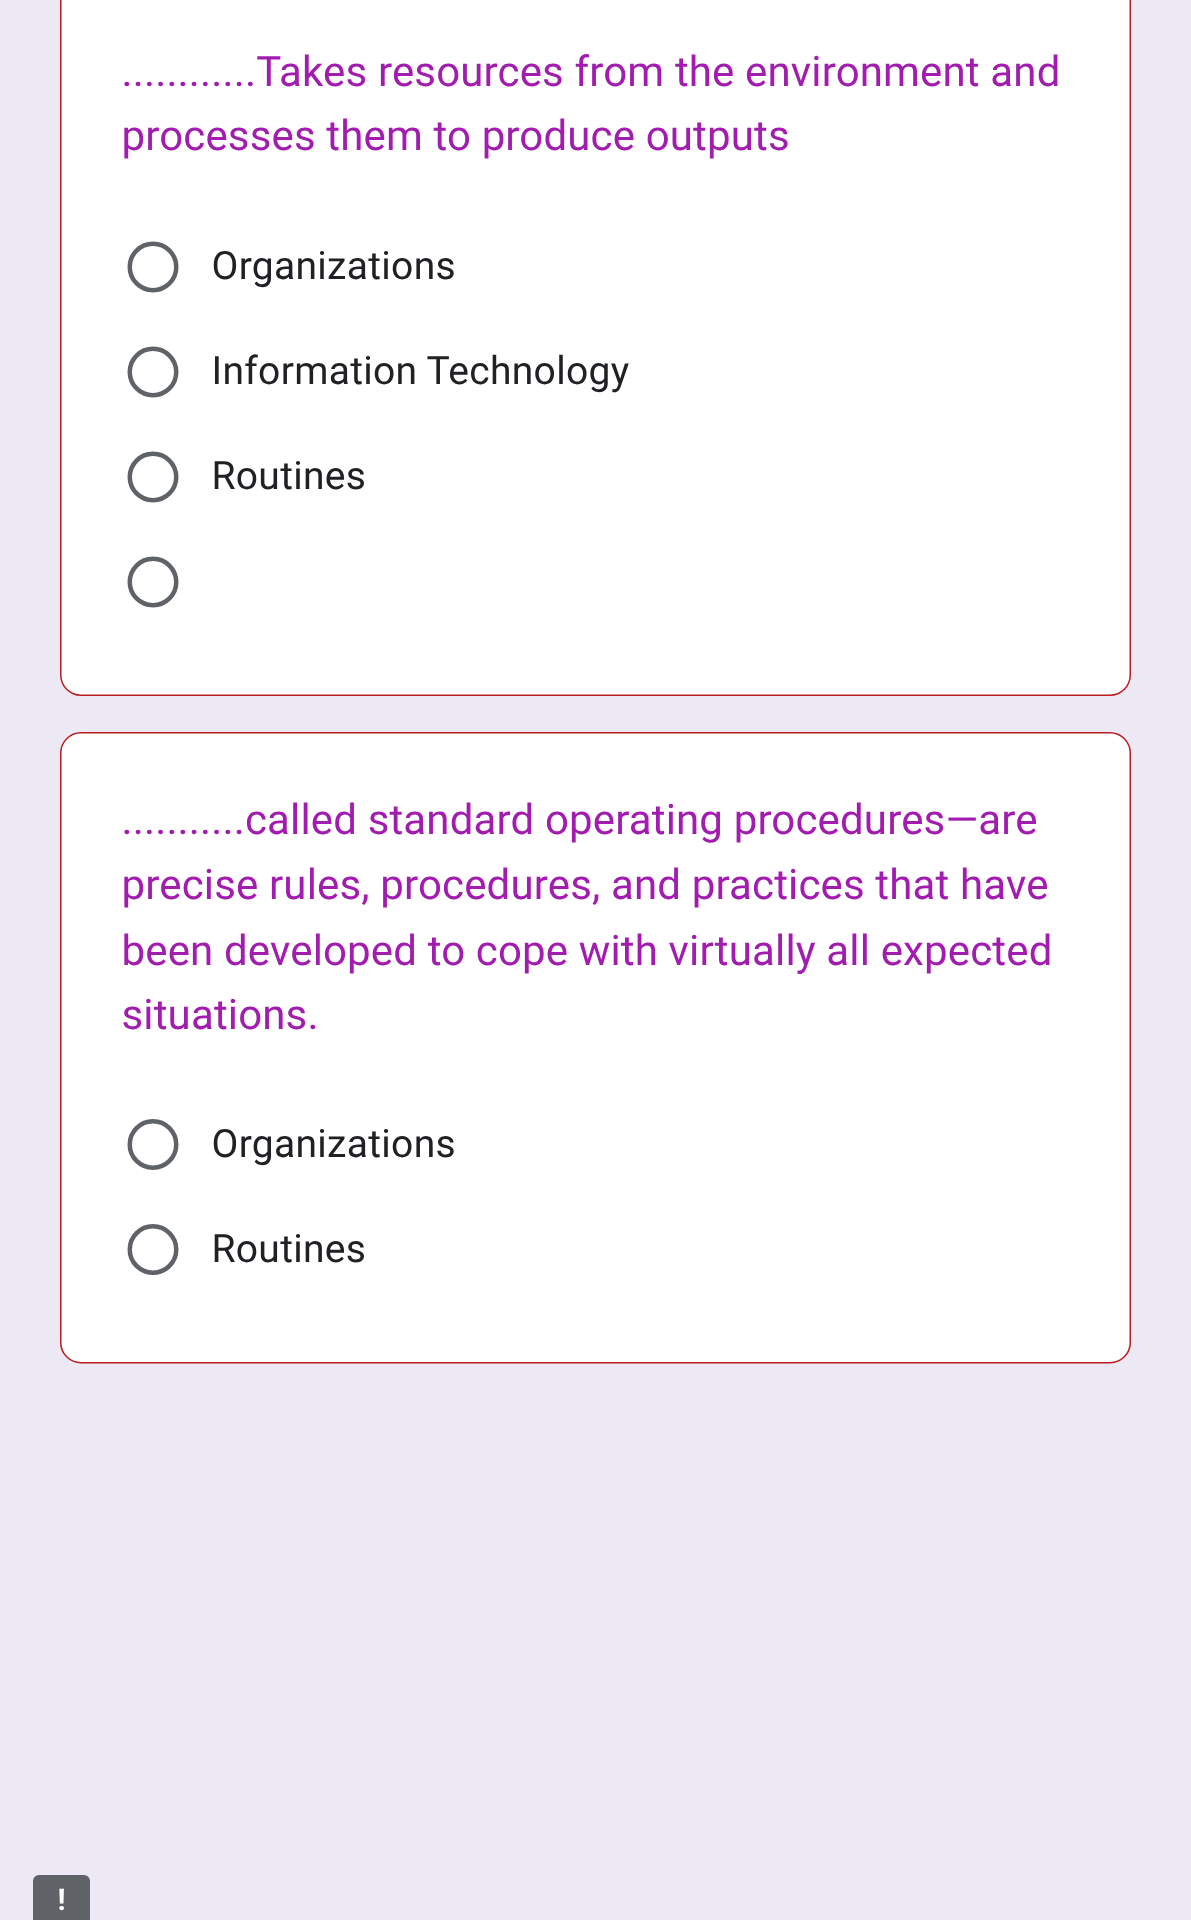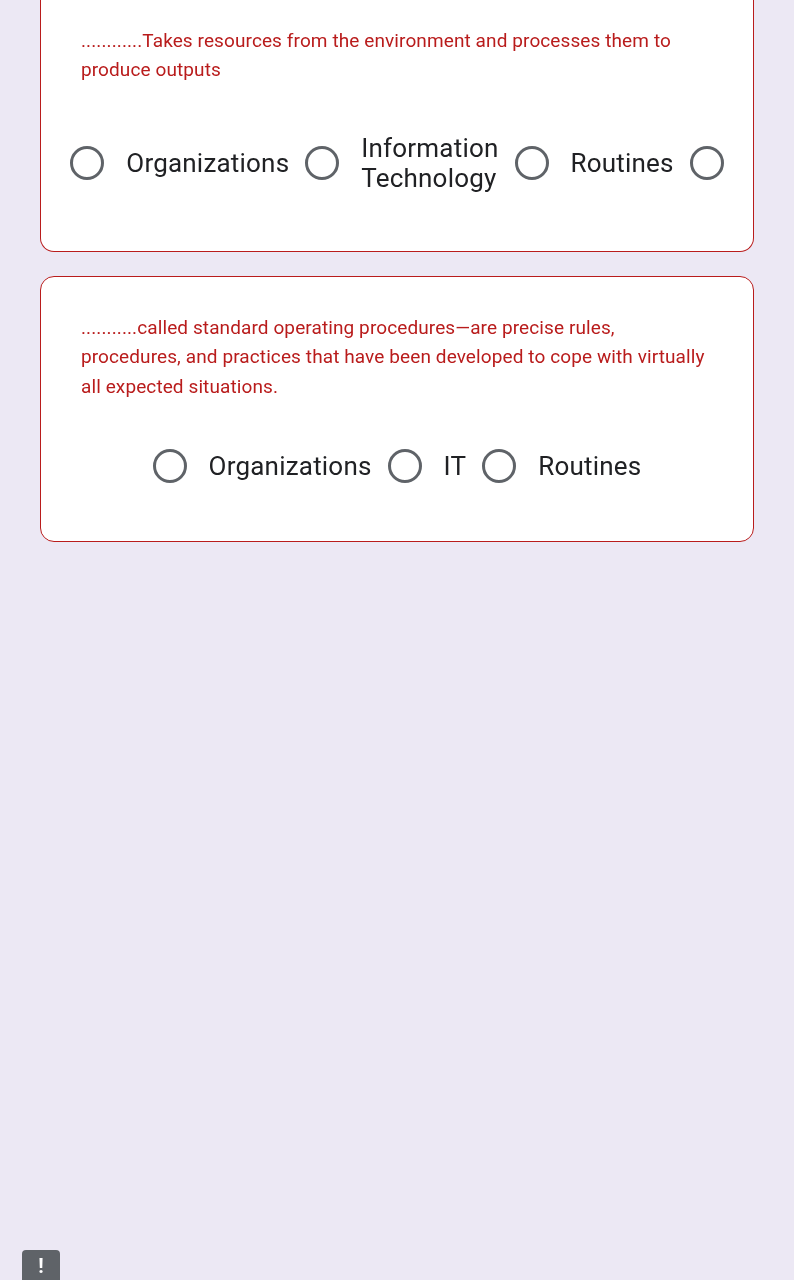--- a/index.html
+++ b/index.html
@@ -13,27 +13,27 @@
   }
   .card {
     background: #fff;
     border: 1px solid #b91c1c;
     border-radius: 14px;
     padding: 36px 40px 44px 40px;
     margin-bottom: 24px;
   }
   .card.first { margin-top: -10px; border-top-left-radius: 0; border-top-right-radius: 0; border-top: none; }
   .question {
-    font-size: 19px;
-    color: #b91c1c;
+    font-size: 28px;
+    color: #a21caf;
     line-height: 1.55;
     margin-bottom: 34px;
     letter-spacing: 0.1px;
   }
-  .options { display: flex; flex-direction: row; gap: 8px; justify-content: center; }
+  .options { display: flex; flex-direction: column; gap: 8px; }
   .option {
     display: flex;
     align-items: center;
     gap: 22px;
     padding: 14px 4px;
     cursor: pointer;
   }
   .radio {
     width: 34px;
     height: 34px;
@@ -105,24 +105,20 @@
 
 <div class="card">
   <div class="question">...........called standard operating procedures—are precise rules, procedures, and practices that have been developed to cope with virtually all expected situations.</div>
   <div class="options">
     <label class="option">
       <span class="radio"></span>
       <span class="option-label">Organizations</span>
     </label>
     <label class="option">
       <span class="radio"></span>
-      <span class="option-label">IT</span>
-    </label>
-    <label class="option">
-      <span class="radio"></span>
       <span class="option-label">Routines</span>
     </label>
   </div>
 </div>
 
 <div class="badge">
   <span>!</span>
 </div>
 
 </body></html>

